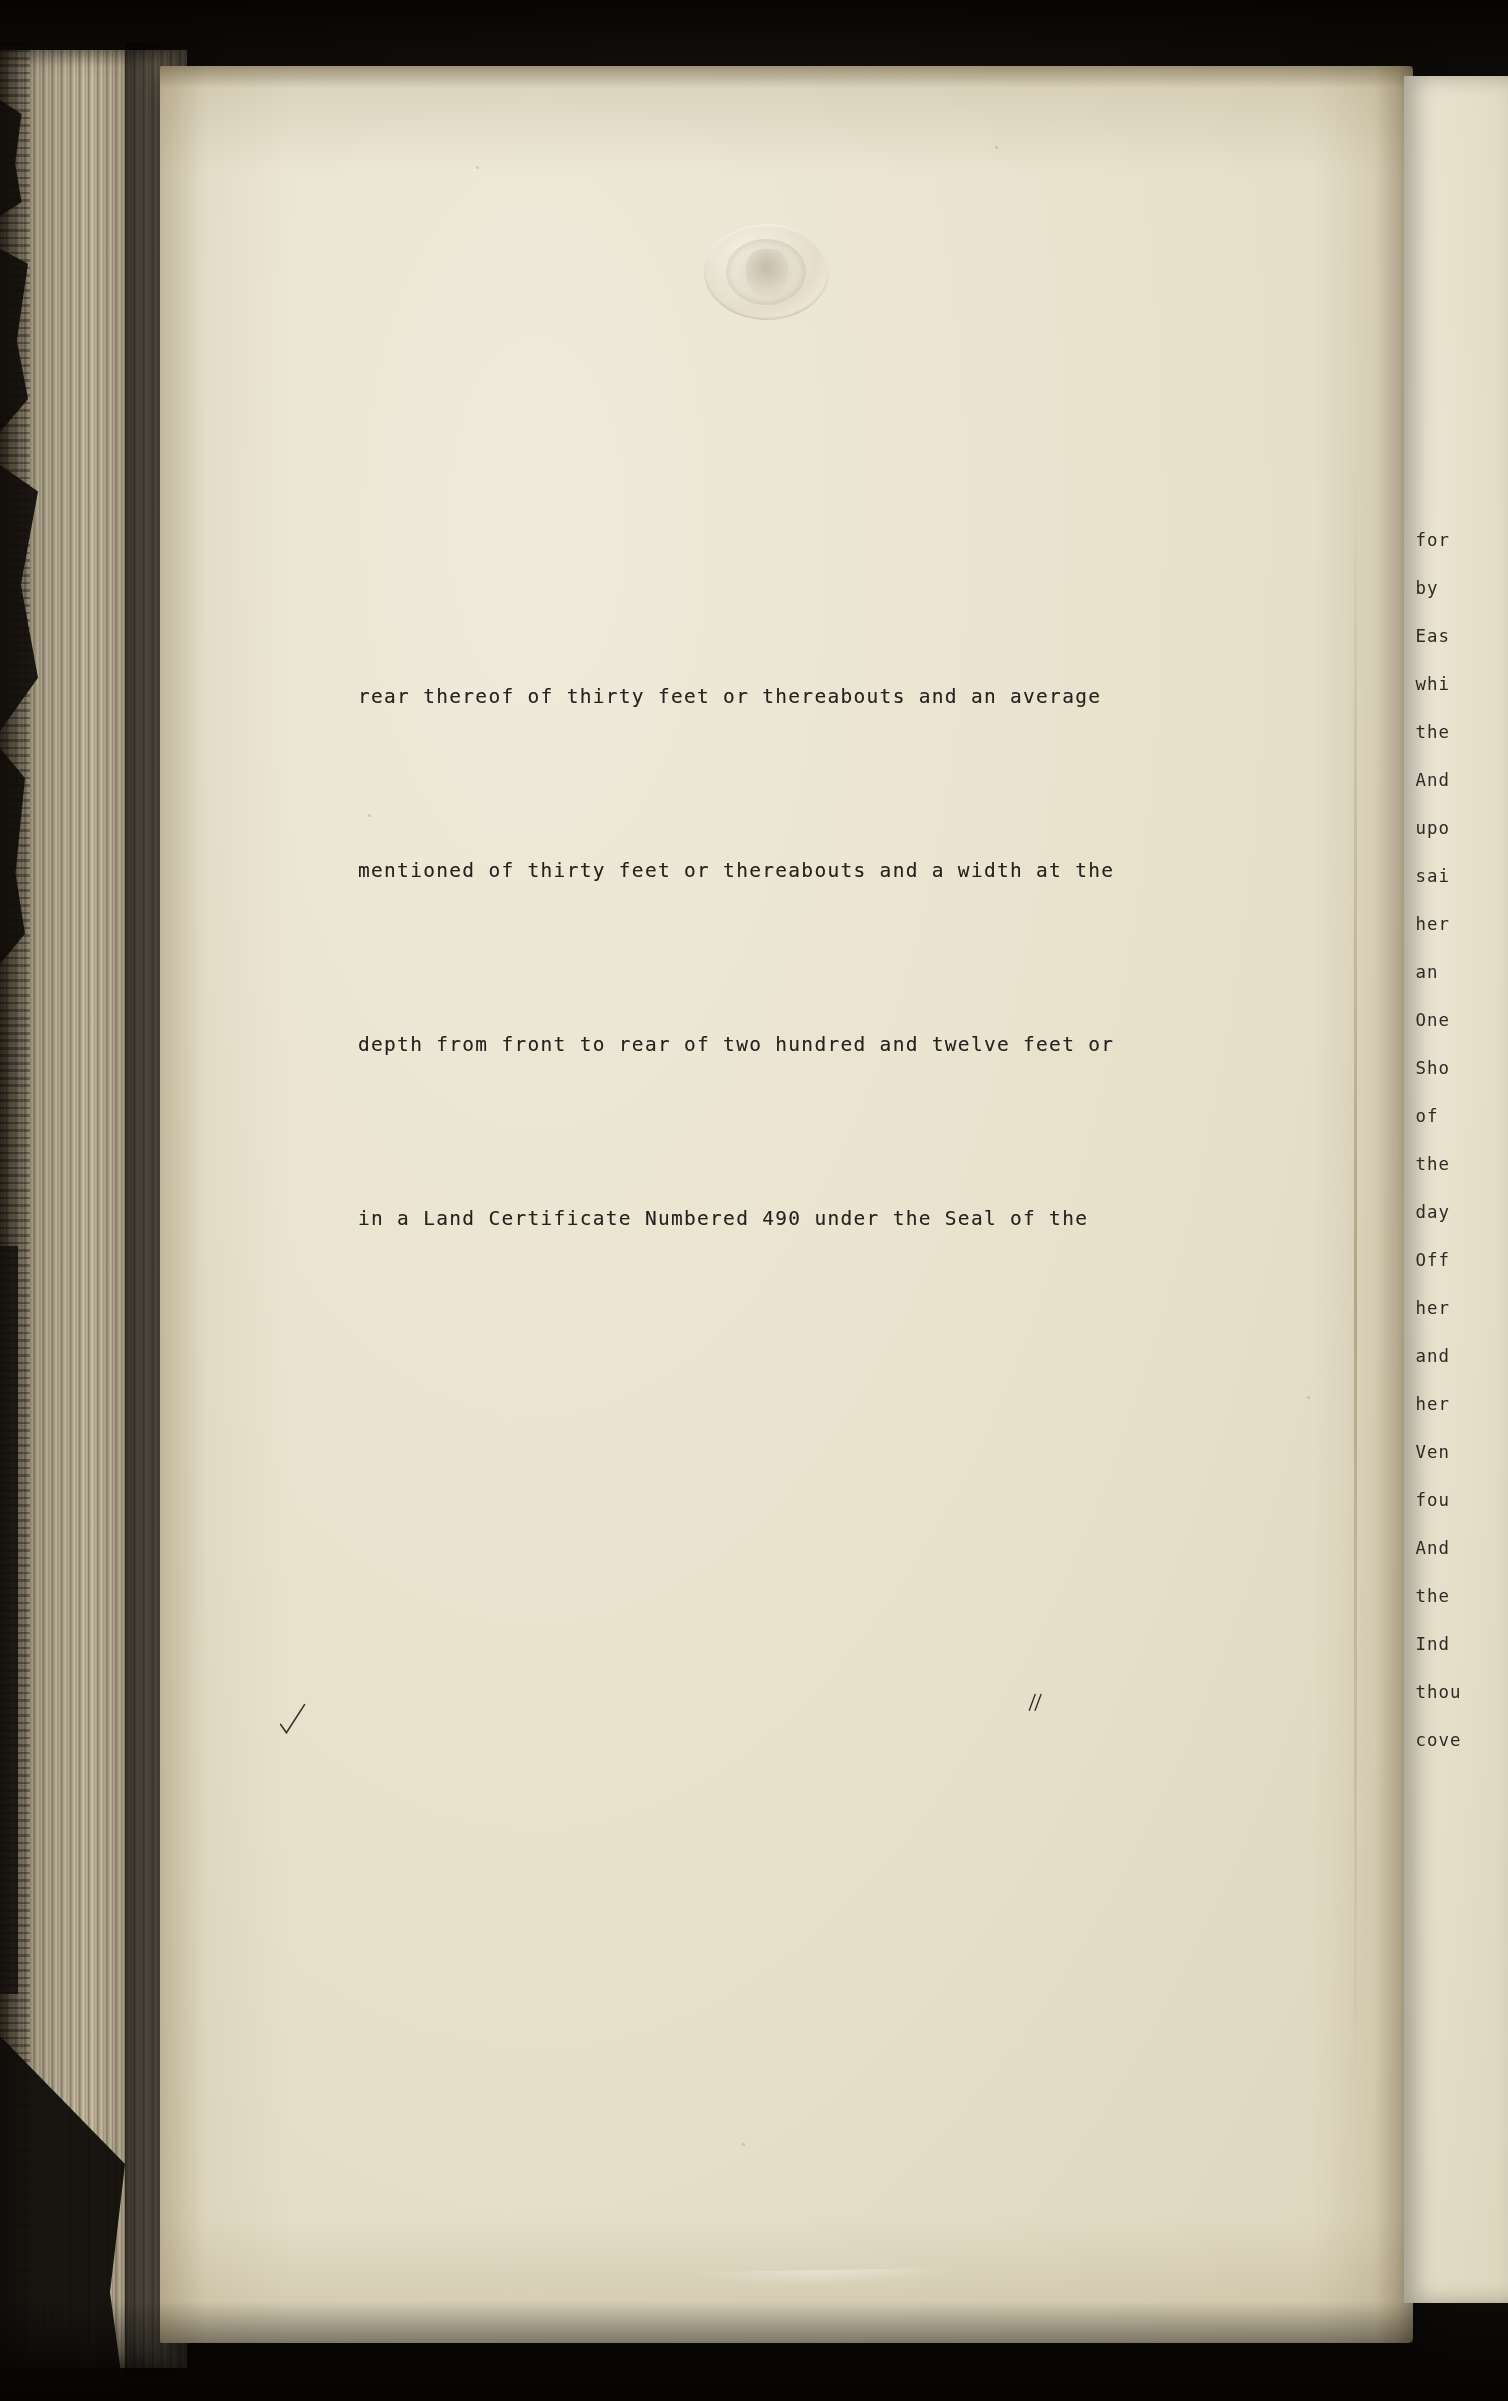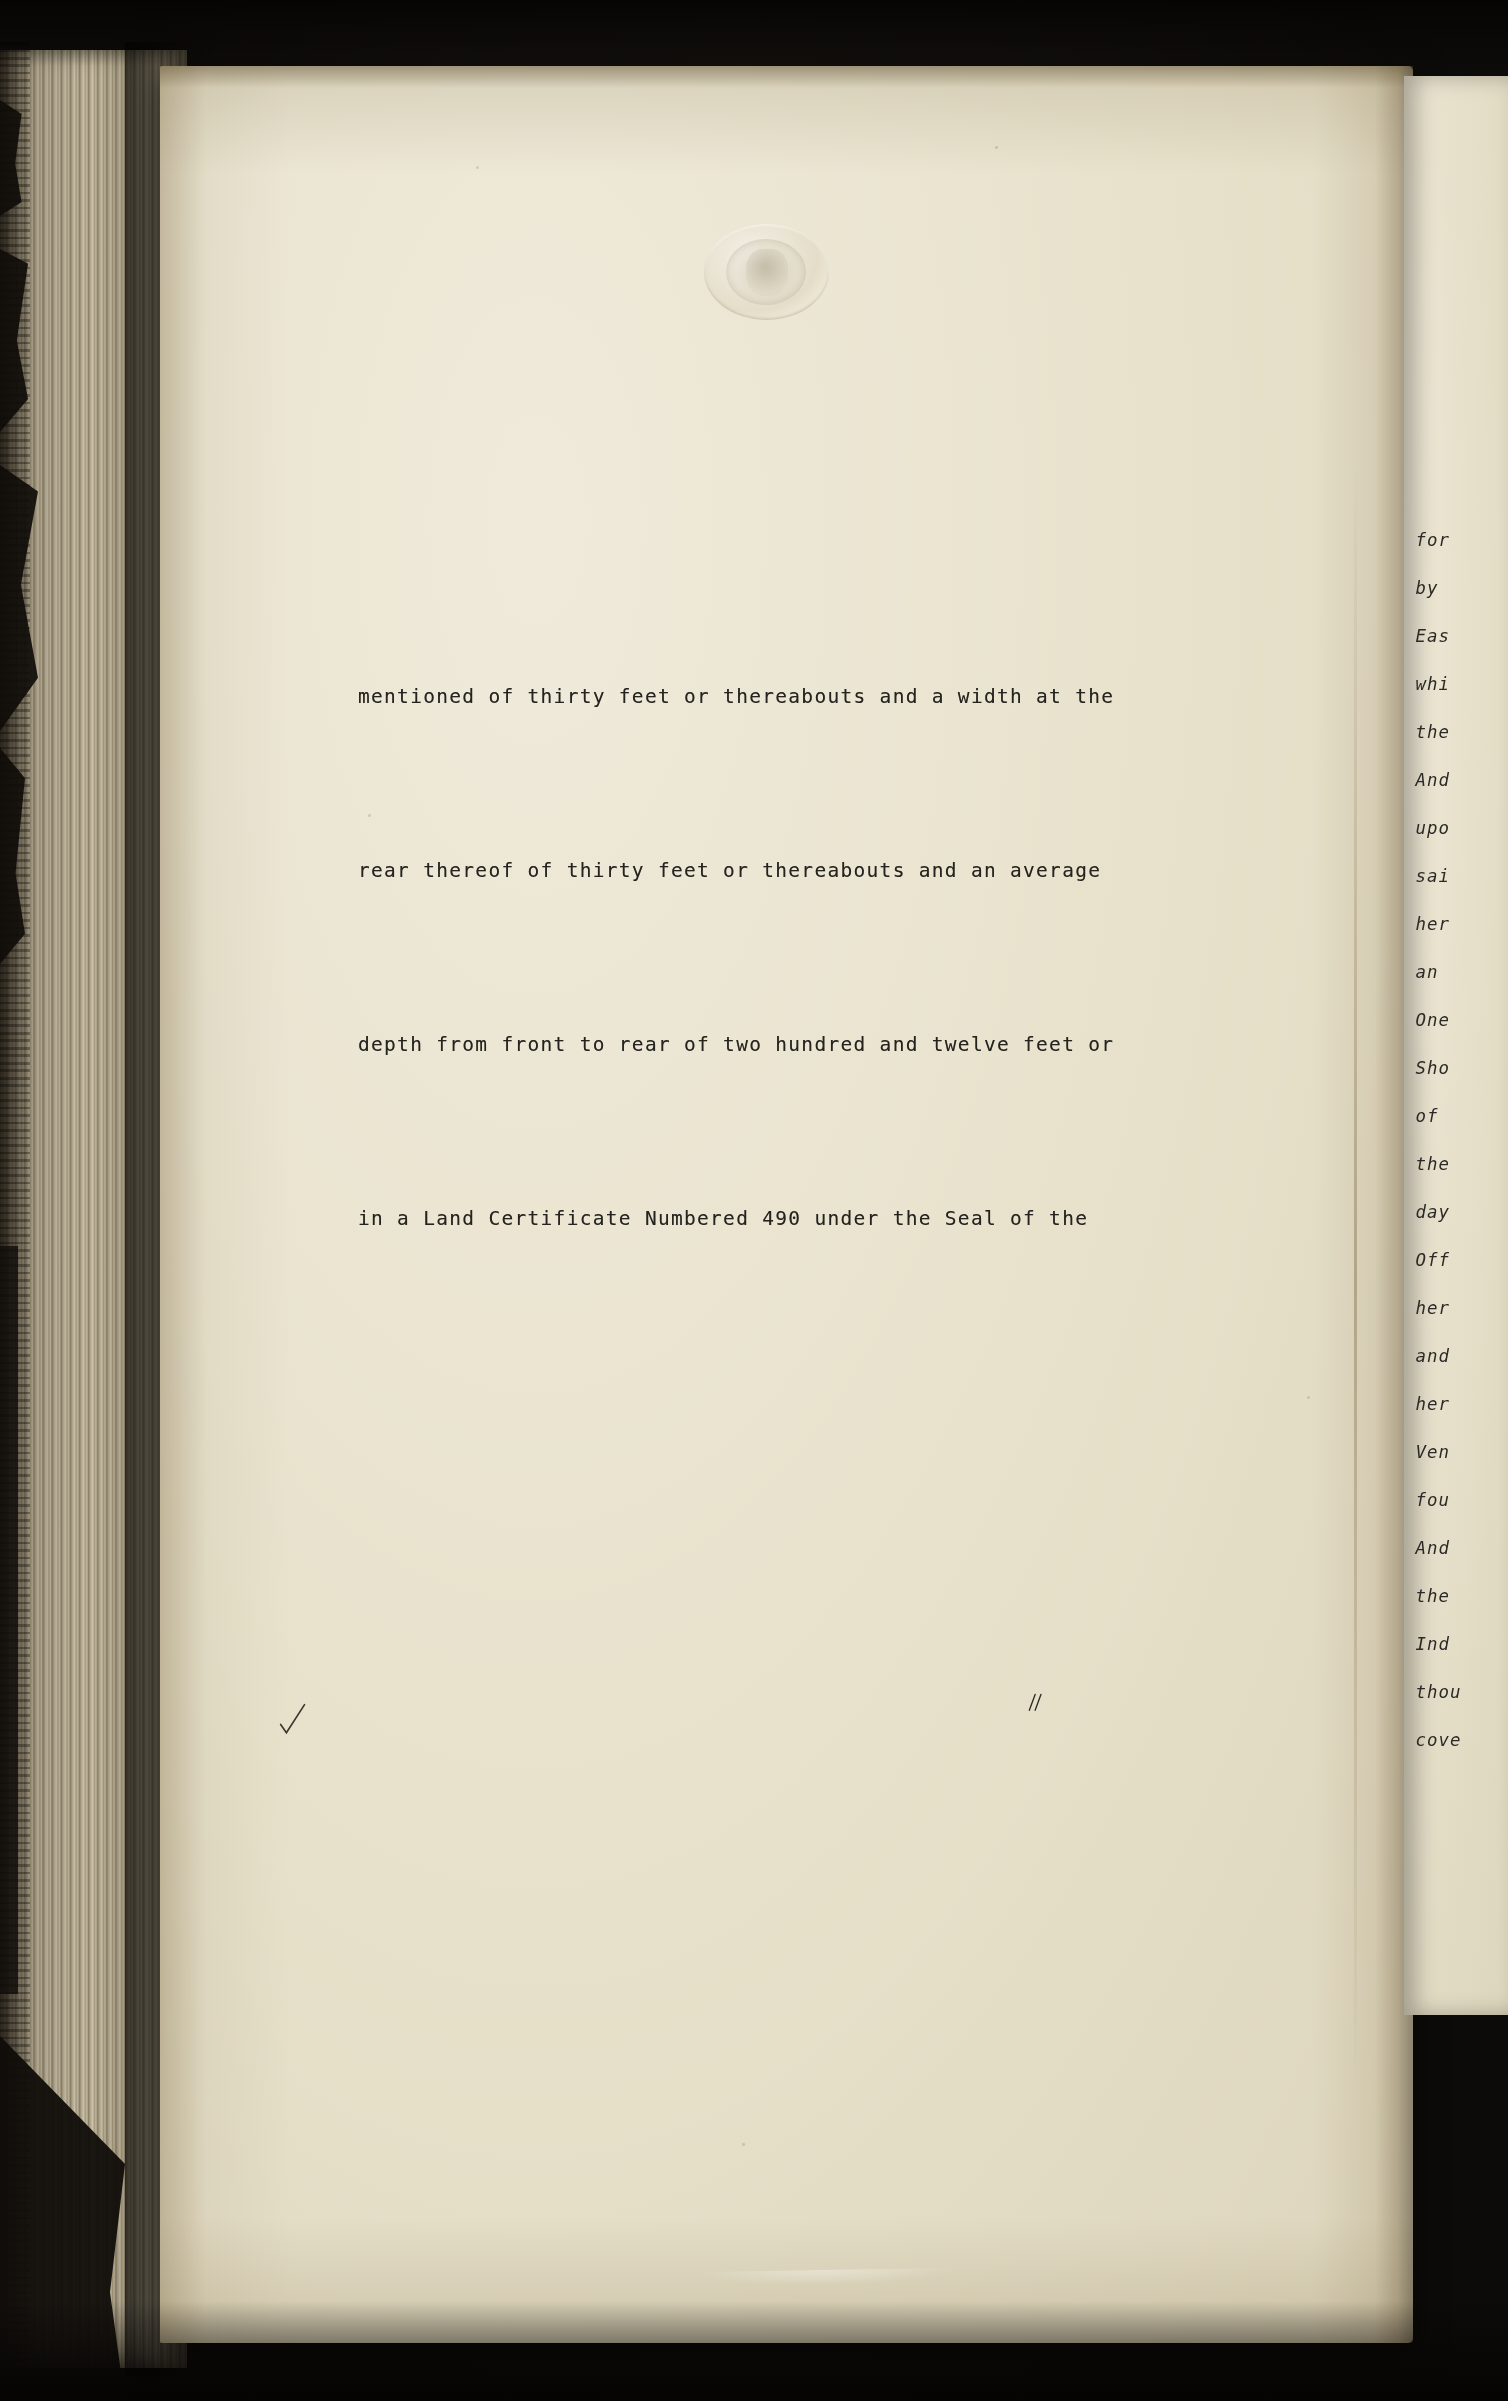--- a/index.html
+++ b/index.html
@@ -103,26 +103,25 @@
     left:0; top:0; width:1253px; height:21.6px;
     background: linear-gradient(to bottom, rgba(90,74,42,0.45), rgba(90,74,42,0.0));
   }
 
   
   .page-right {
     position: absolute;
     left: 1404px;
     top: 76px;
     width: 105px;
-    height: 1939px;
+    height: 2227px;
     background: #e4dec8;
     background-image: radial-gradient(ellipse at 0% 30%, #eee8d6, #ddd6bd);
     box-shadow: inset 11.6px 0 21.6px rgba(0,0,0,0.28);
     overflow: hidden;
-    font-style: italic;
   }
   .page-right .rtext {
     position: absolute;
     left: 11.6px;
     top: 440px;
     width: 166px;
     color: #2b2a26;
     font-size: 17.4px;
     line-height: 48px;
     letter-spacing: 1px;
@@ -258,22 +257,22 @@
     <div class="speck" style="left:835px; top:80px; width:2.5px; height:2.5px;"></div>
     <div class="speck" style="left:208px; top:748px; width:2.5px; height:2.5px;"></div>
     <div class="speck" style="left:1147px; top:1330px; width:3.3px; height:3.3px;"></div>
     <div class="speck" style="left:582px; top:2077px; width:2.5px; height:2.5px;"></div>
 
     <div class="emboss">
       <div class="crest"></div>
     </div>
 
     <div class="body-text">
+      <span class="ln">rear thereof of thirty feet or thereabouts and an average</span>
       <span class="ln">mentioned of thirty feet or thereabouts and a width at the</span>
-      <span class="ln">rear thereof of thirty feet or thereabouts and an average</span>
       <span class="ln">depth from front to rear of two hundred and twelve feet or</span>
       <span class="ln">in a Land Certificate Numbered 490 under the Seal of the</span>
       
       
       
       
       
       
       
       

